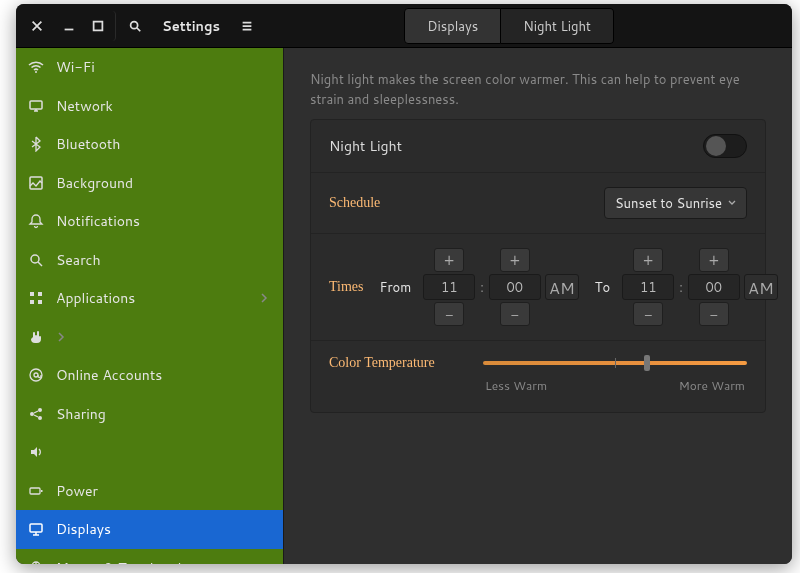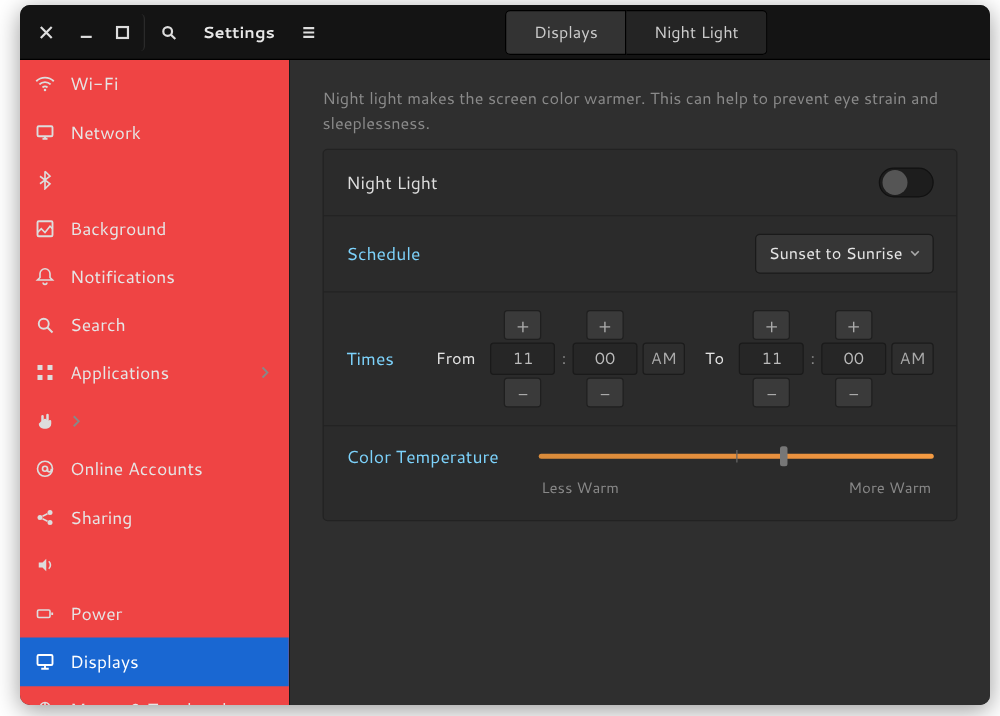--- a/index.html
+++ b/index.html
@@ -63,22 +63,22 @@
     }
     .tab:first-child { border-radius: 4px 0 0 4px; }
     .tab:last-child { border-radius: 0 4px 4px 0; border-left: none; }
     .tab.inactive { background: #333; }
     .body {
       flex: 1;
       display: flex;
       min-height: 0;
     }
     .sidebar {
-      width: 216px;
-      background: #ef4444;
+      width: 268px;
+      background: #4d7c0f;
       overflow-y: auto;
       border-right: 1px solid #1a1a1a;
     }
     .side-item {
       height: 38.5px;
       display: flex;
       align-items: center;
       padding: 0 14px 0 12px;
       color: #e6e6e6;
       font-size: 14px;
@@ -114,21 +114,21 @@
       align-items: center;
       padding: 14px 18px;
       min-height: 48px;
     }
     .row + .row { border-top: 1px solid #232323; }
     .row .rlabel {
       color: #ddd;
       font-size: 14px;
       flex: 0 0 auto;
     }
-    .row .rlabel.muted { color: #7dd3fc; }
+    .row .rlabel.muted { color: #fdba74; font-family: Liberation Serif, serif; }
     .row .spacer { flex: 1; }
     .switch {
       width: 44px; height: 24px;
       background: #1d1d1d;
       border-radius: 12px;
       position: relative;
       border: 1px solid #111;
       cursor: pointer;
     }
     .switch .knob {
@@ -167,21 +167,21 @@
       border: 1px solid #1a1a1a;
       border-radius: 3px;
       color: #bbb; font-size: 13px;
       display:flex;align-items:center;justify-content:center;
     }
     .ampm {
       width: 34px; height: 26px;
       background: #2e2e2e;
       border: 1px solid #1b1b1b;
       border-radius: 3px;
-      color:#aaa; font-size:13px;
+      color:#aaa; font-size:16px;
       display:flex;align-items:center;justify-content:center;
       align-self: center;
     }
     .colon { color:#888; align-self:center; font-size:13px; padding: 0 1px;}
     .slider-row { flex-direction: column; align-items: stretch; gap: 6px; padding-bottom:18px;}
     .slider-track {
       flex: 1; height: 4px;
       background: linear-gradient(90deg, #d98b3a, #e8903e 60%, #f59b42);
       border-radius: 2px;
       position: relative;
@@ -265,20 +265,21 @@
             </svg>
           </span>
         <span class="label">Network</span>
       </div>
       <div class="side-item">
         <span class="icon">
             <svg viewBox="0 0 16 16">
               <path d="M8 1v14l4-4-8-6m0 6l8-6-4-4" stroke="#ddd" stroke-width="1.3" fill="none"></path>
             </svg>
           </span>
+        <span class="label">Bluetooth</span>
       </div>
       <div class="side-item">
         <span class="icon">
             <svg viewBox="0 0 16 16">
               <rect x="2" y="2" width="12" height="12" rx="1" stroke="#ddd" stroke-width="1.5" fill="none"></rect>
               <path d="M2 11l3-3 3 3 4-5 2 2" stroke="#ddd" stroke-width="1.3" fill="none"></path>
             </svg>
           </span>
         <span class="label">Background</span>
       </div>

